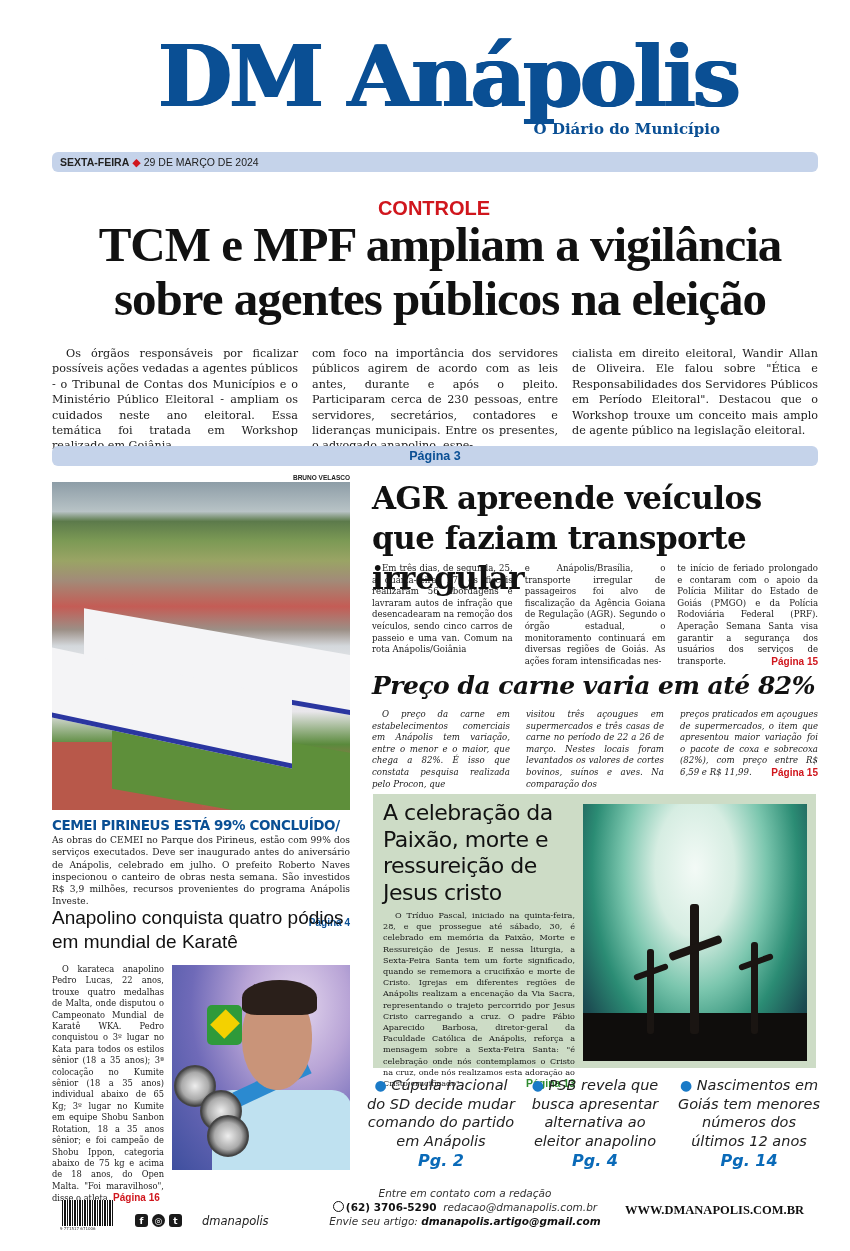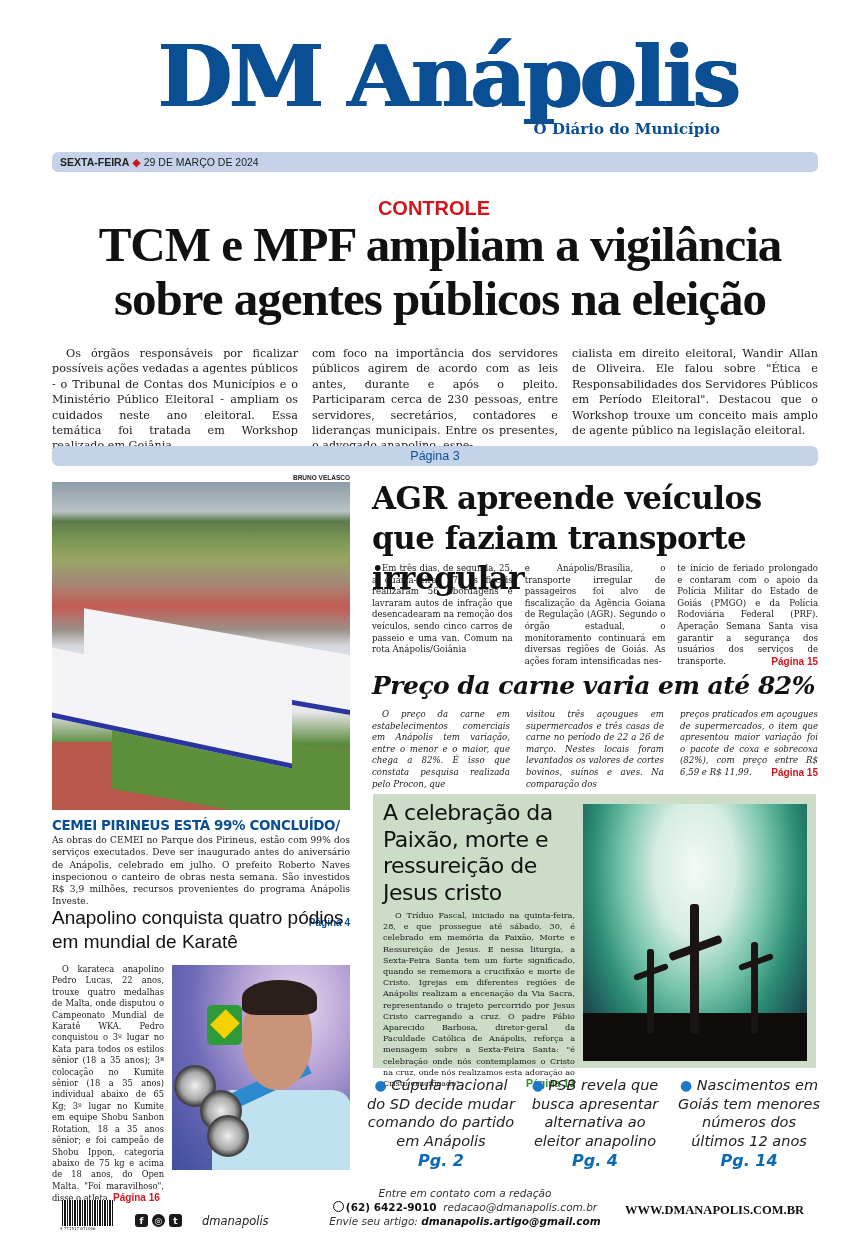--- a/index.html
+++ b/index.html
@@ -46,21 +46,21 @@
   .cols3 { display: flex; gap: 14px; }
   .cols3 > div { flex: 1; text-align: justify; hyphens: auto; }
   .lead-body {
     left: 52px; top: 346px; width: 766px;
     font-family: "DejaVu Serif", serif; font-size: 11.2px; line-height: 15.4px;
   }
   .lead-body .c1 { text-indent: 14px; }
 
   .pagebar {
     left: 52px; top: 446px; width: 766px; height: 20px; background: #c5d3ea; border-radius: 6px;
-    text-align: center; font-family: "Liberation Sans", sans-serif; font-weight: normal;
+    text-align: center; font-family: "Liberation Sans", sans-serif; font-weight: bold;
     font-size: 12.5px; color: #0a4f94; line-height: 20px;
   }
 
   
   .credit {
     left: 240px; top: 474px; width: 110px; text-align: right;
     font-family: "Liberation Sans", sans-serif; font-weight: bold; font-size: 6.5px; color: #222;
   }
   .photo-cemei {
     left: 52px; top: 482px; width: 298px; height: 328px; overflow: hidden;
@@ -297,16 +297,16 @@
 <div class="abs barcode"></div>
 <div class="abs barcode-num">9 771517 671006</div>
 <div class="abs social">
   <span class="sicon">f</span>
   <span class="sicon round">◎</span>
   <span class="sicon">t</span>
 </div>
 <div class="abs handle">dmanapolis</div>
 <div class="abs contact">
   <div><i>Entre em contato com a redação</i></div>
-  <div><span class="wa"></span><span class="phone">(62) 6422-9010</span>&nbsp; <i>redacao@dmanapolis.com.br</i></div>
+  <div><span class="wa"></span><span class="phone">(62) 3706-5290</span>&nbsp; <i>redacao@dmanapolis.com.br</i></div>
   <div><i>Envie seu artigo:</i> <i><b>dmanapolis.artigo@gmail.com</b></i></div>
 </div>
 <div class="abs site">WWW.DMANAPOLIS.COM.BR</div>
 
 </body></html>

